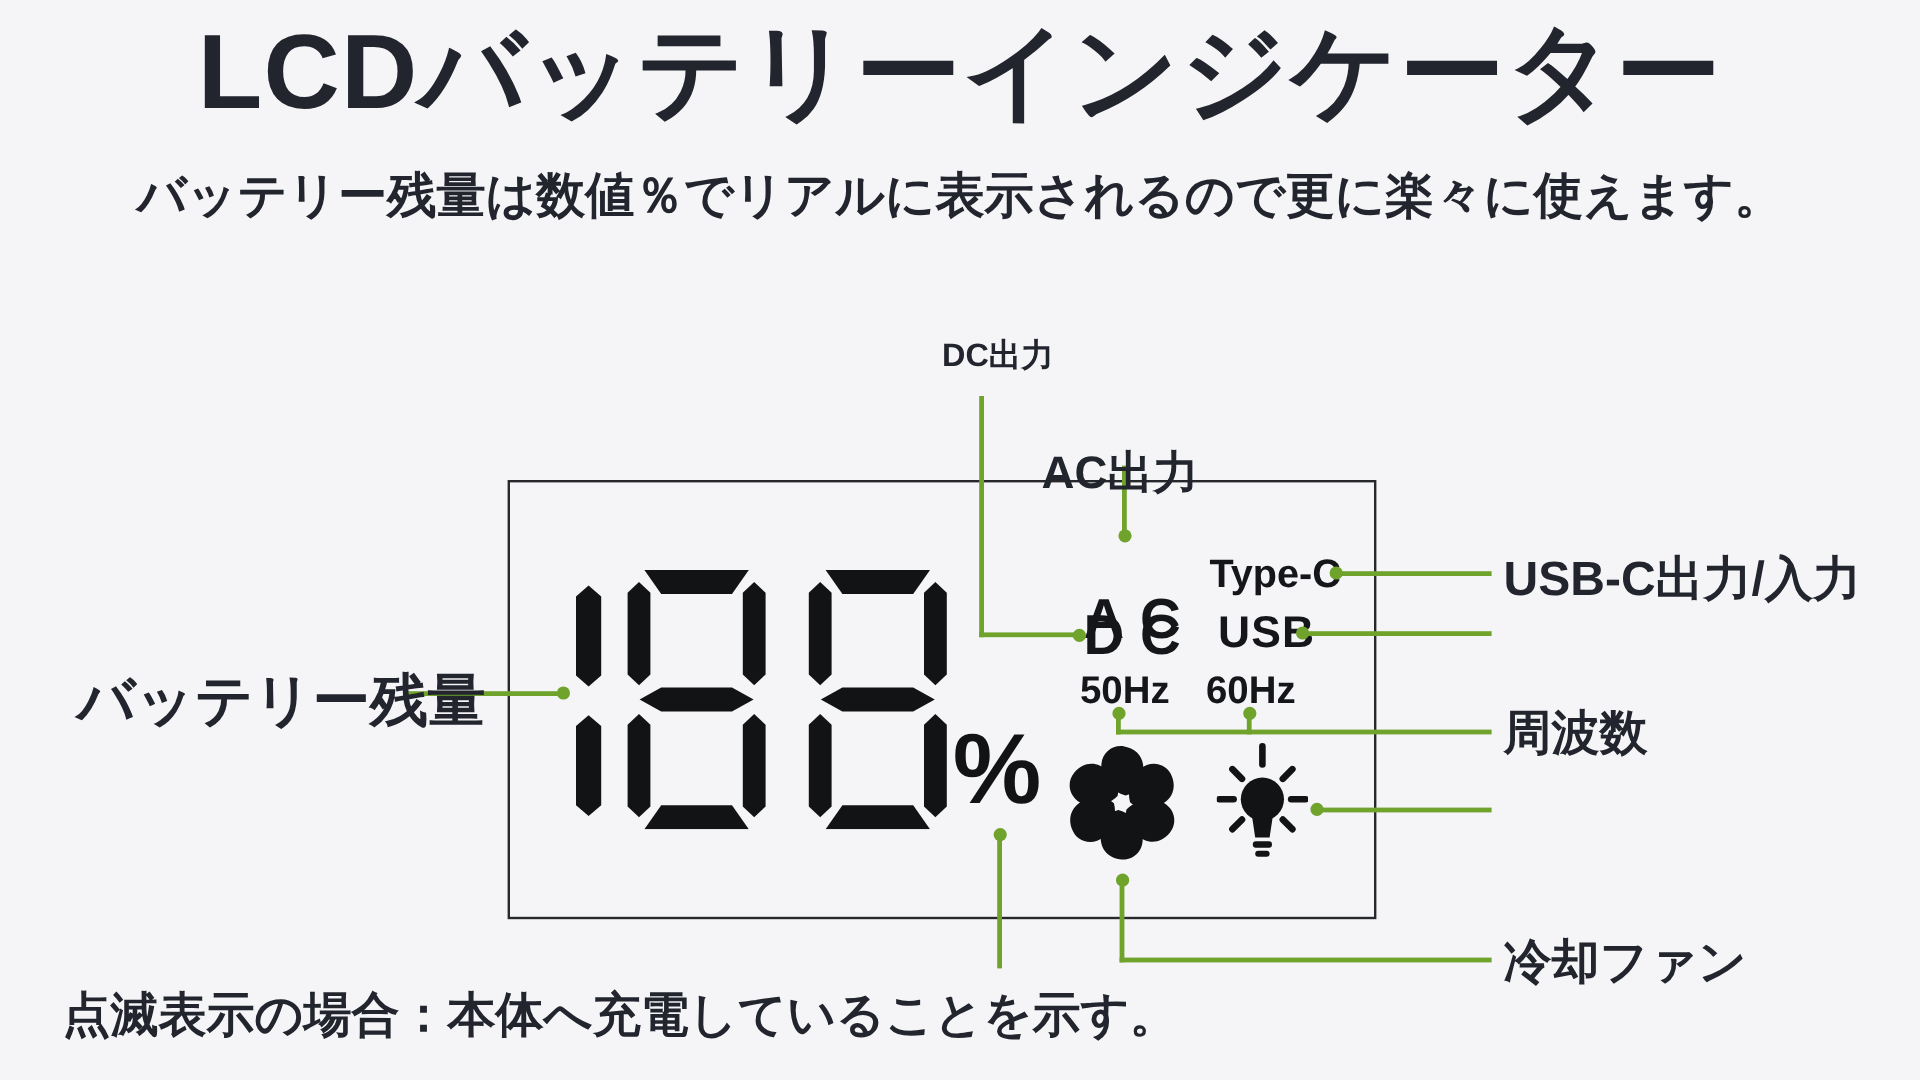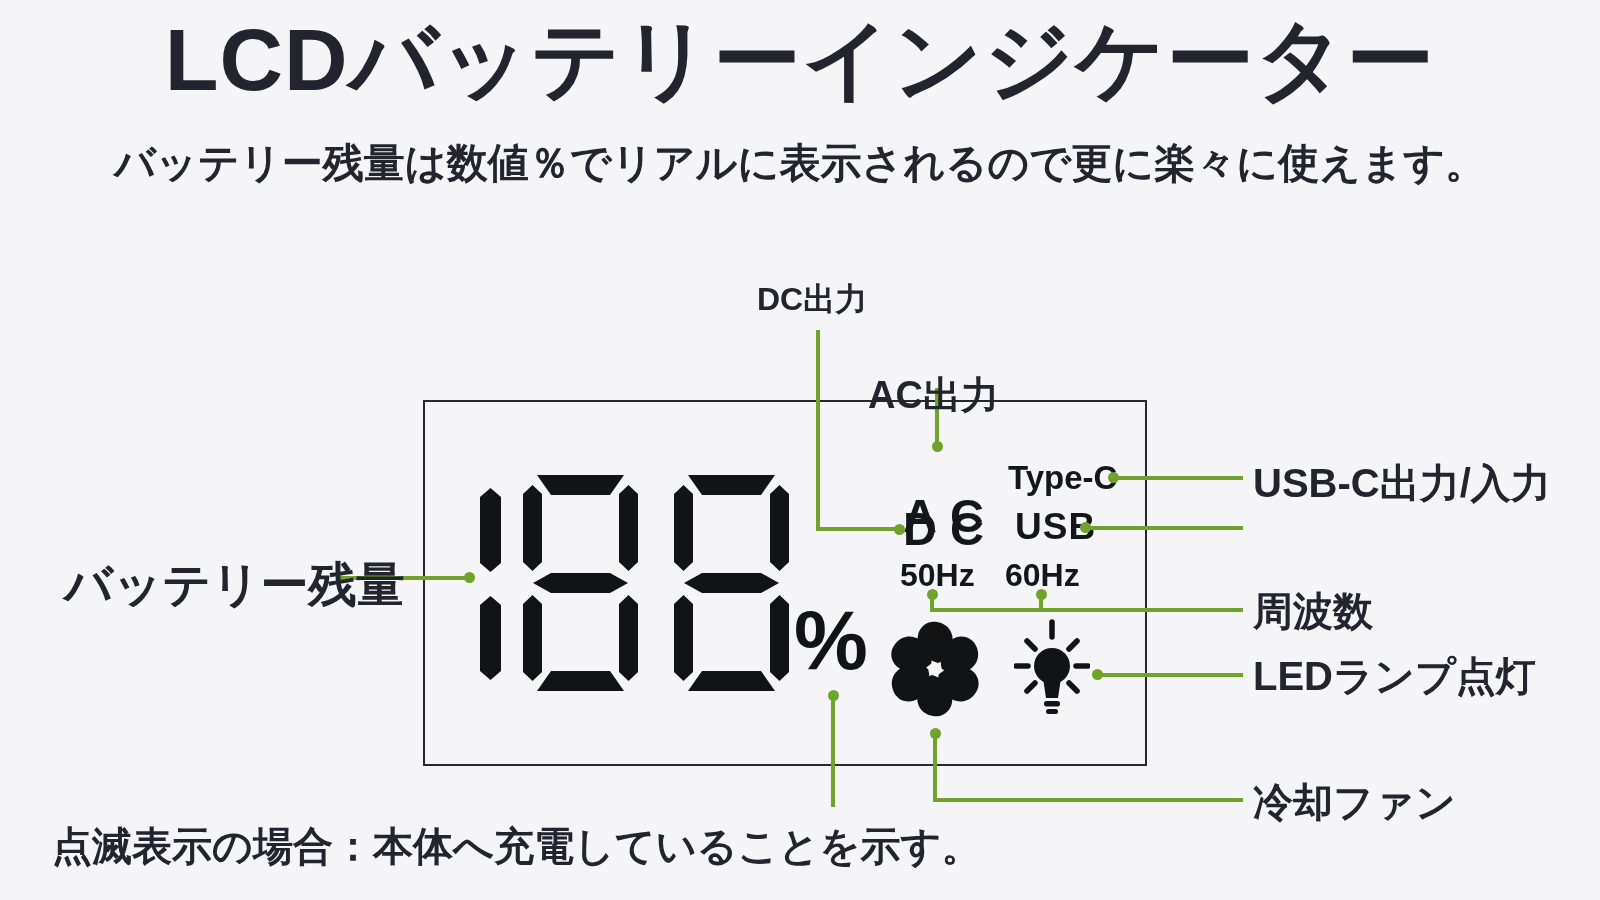--- a/index.html
+++ b/index.html
@@ -45,21 +45,21 @@
   .lcdtxt{position:absolute;color:#141619;font-weight:700;line-height:1;white-space:nowrap;}
   .lcd-ac{left:903px;top:452px;font-size:47px;letter-spacing:13px;margin-top:40px;}
   .lcd-dc{left:903px;top:505px;font-size:47px;letter-spacing:13px;}
   .lcd-typec{left:1008px;top:461px;font-size:33px;letter-spacing:0px;}
   .lcd-usb{left:1015px;top:508px;font-size:37px;letter-spacing:1px;}
   .lcd-50hz{left:900px;top:559px;font-size:32px;}
   .lcd-60hz{left:1005px;top:559px;font-size:32px;}
 
   
   .callout{position:absolute;font-weight:600;color:#22252d;line-height:1.1;white-space:nowrap;}
-  .c-dc{left:757px;top:282px;font-size:32px;}
+  .c-dc{left:785px;top:282px;font-size:27px;}
   .c-ac{left:868px;top:343px;font-size:38px;margin-top:32px;}
   .c-batt{left:64px;top:559px;font-size:48px;}
   .c-usbc{left:1253px;top:461px;font-size:40px;}
   .c-usba{left:1253px;top:505px;font-size:40px;}
   .c-freq{left:1253px;top:589px;font-size:40px;}
   .c-led{left:1253px;top:654px;font-size:40px;}
   .c-fan{left:1253px;top:780px;font-size:40px;}
 
   
   .h-line{position:absolute;height:4px;background:#6fa32c;}
@@ -178,18 +178,17 @@
   <div class="h-line" style="left:933px;top:798px;width:310px;"></div>
 
   <div class="dot" style="left:828px;top:690px;"></div>
   <div class="v-line" style="left:831px;top:695px;height:112px;"></div>
 
   <div class="callout c-dc">DC出力</div>
   <div class="callout c-ac">AC出力</div>
   <div class="callout c-batt">バッテリー残量</div>
   <div class="callout c-usbc">USB-C出力/入力</div>
   <div class="callout c-freq">周波数</div>
-  <div class="callout c-led">LEDランプ点灯</div>
   <div class="callout c-fan">冷却ファン</div>
 
   <div class="footnote">点滅表示の場合：本体へ充電していることを示す。</div>
 
 </div>
 
 </body></html>

